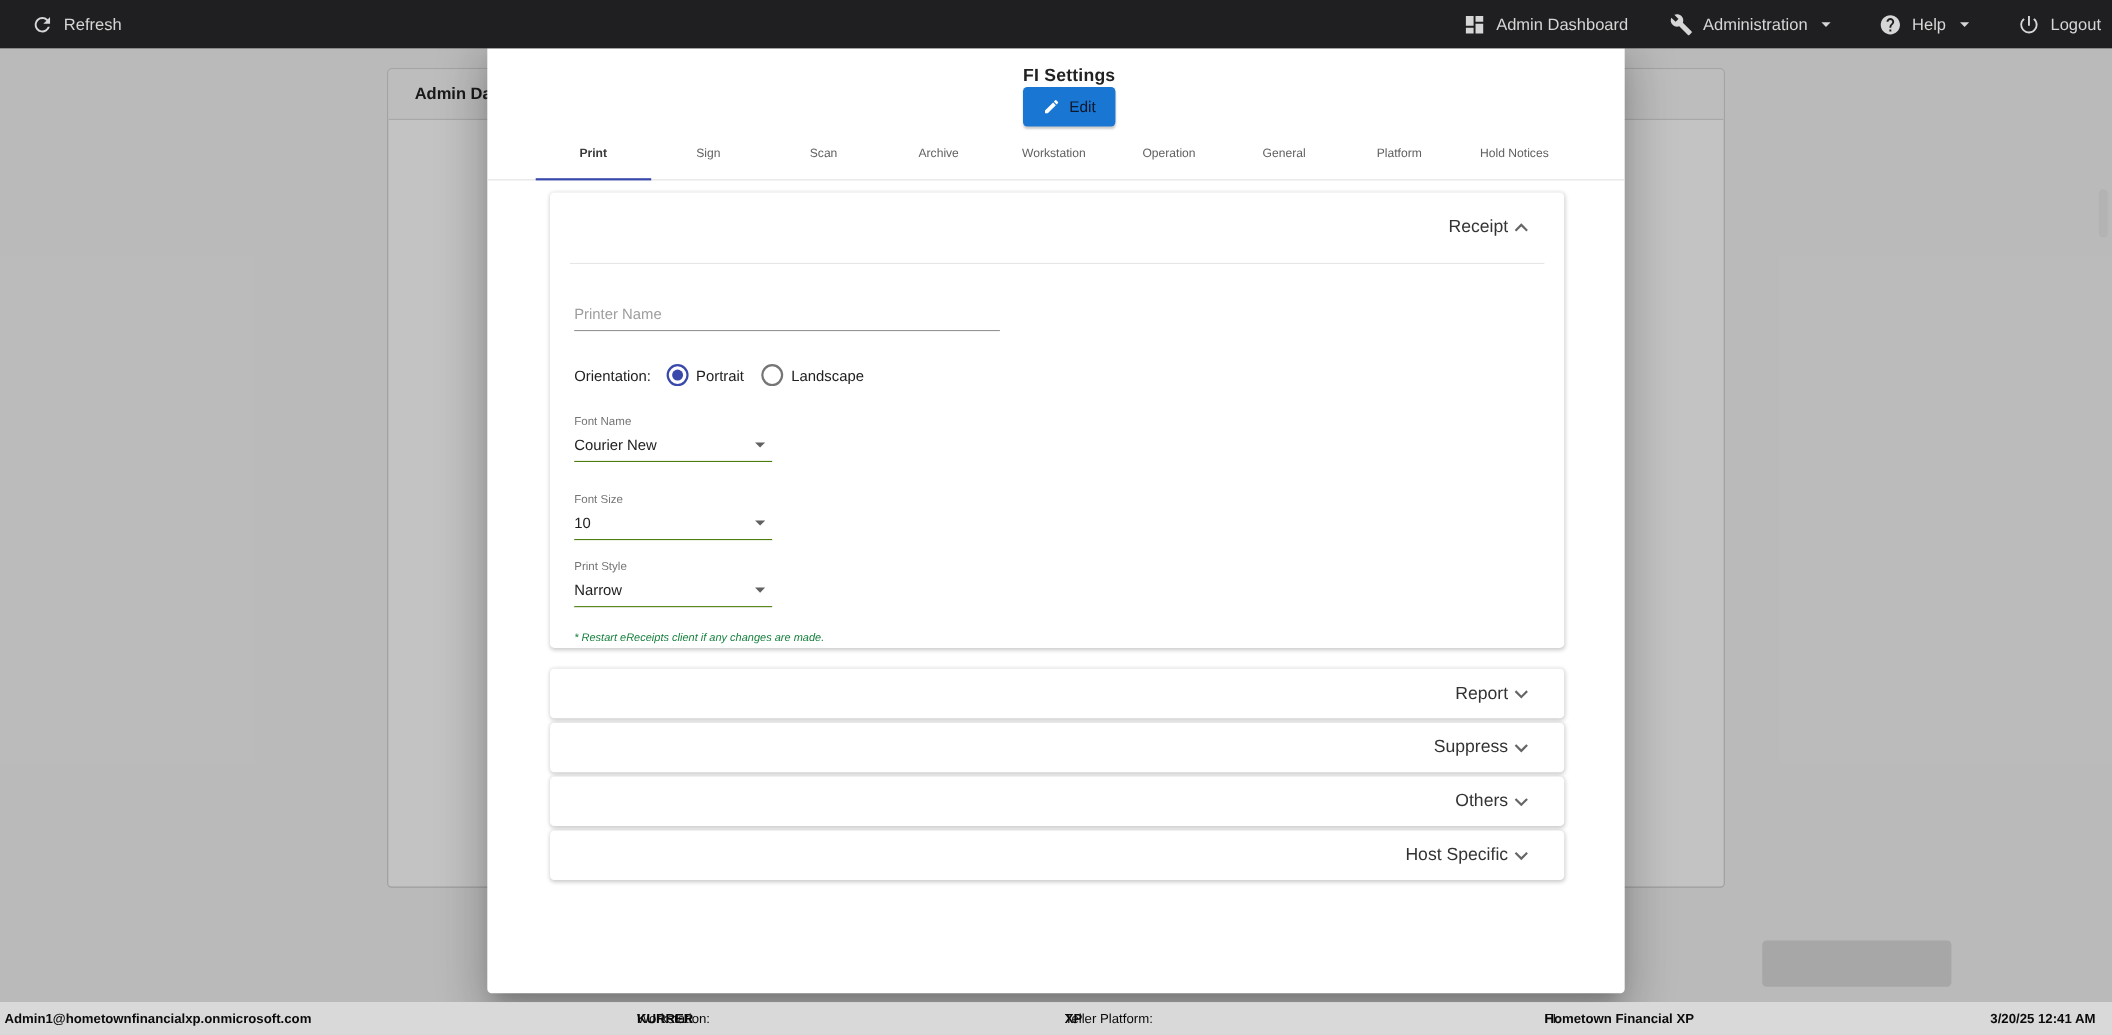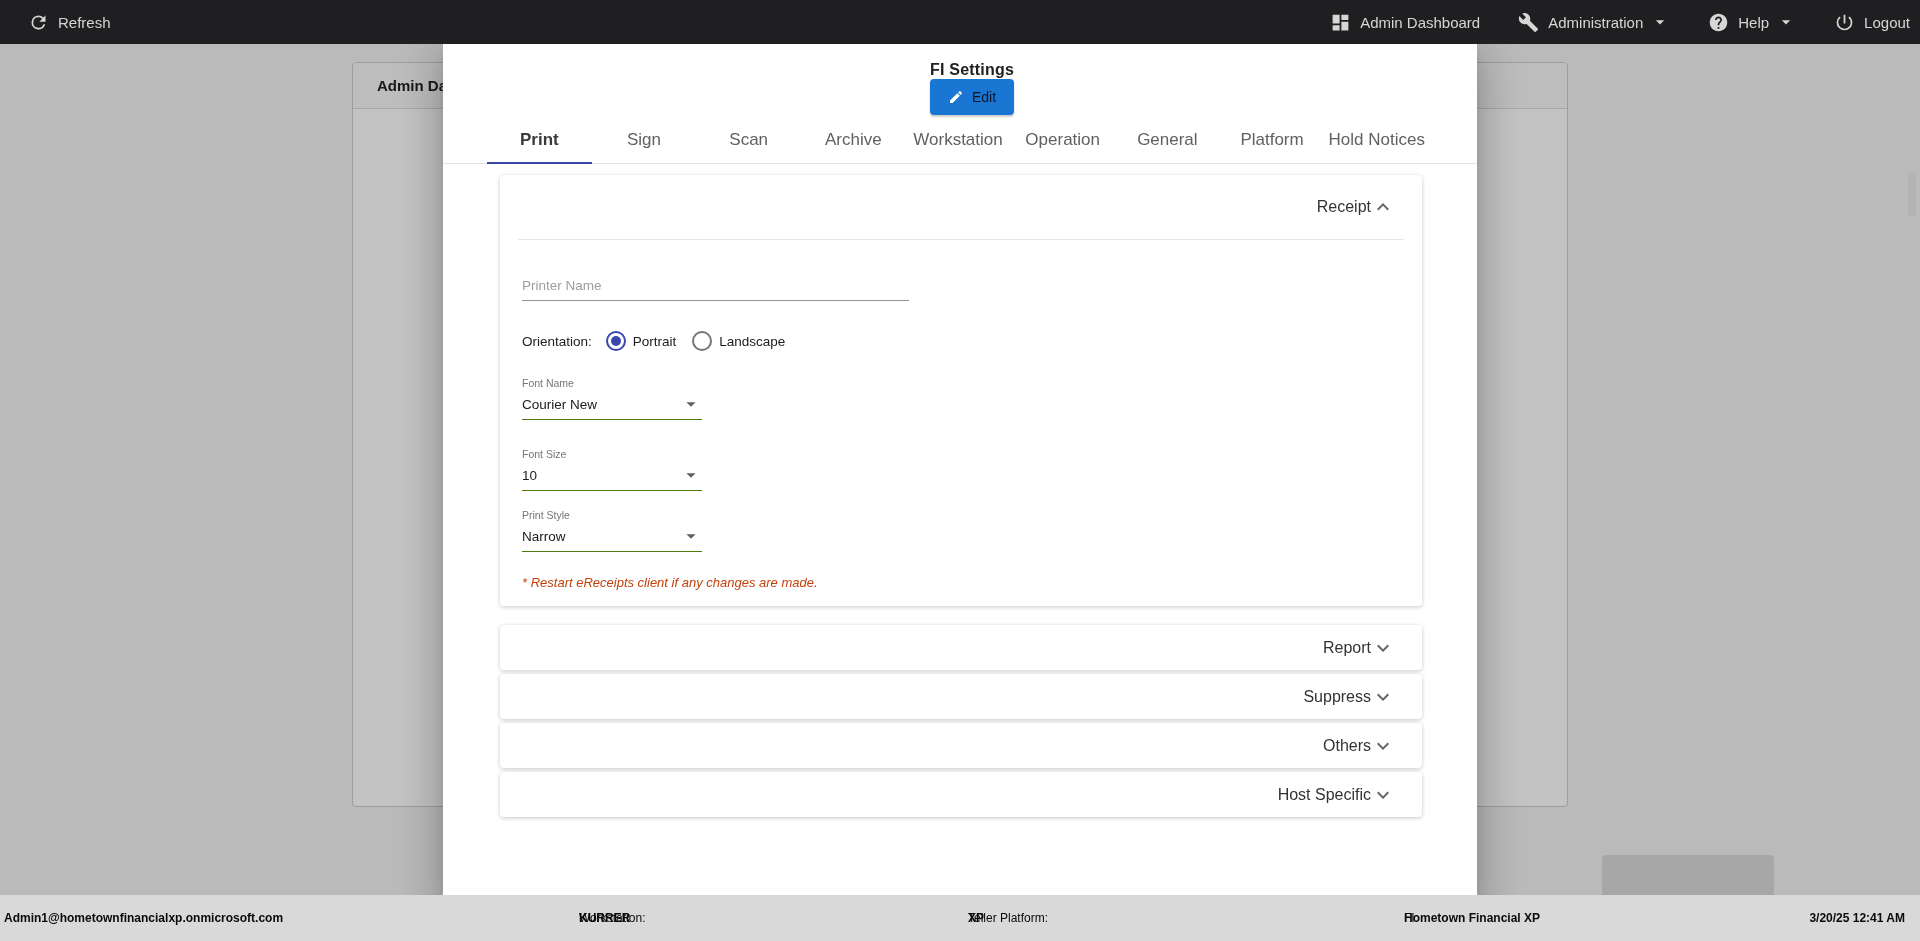--- a/index.html
+++ b/index.html
@@ -41,63 +41,63 @@
   .modal{position:absolute;left:443px;top:37px;width:1034px;height:866px;background:#fff;border-radius:4px;z-index:20;
     box-shadow:0 11px 15px -7px rgba(0,0,0,.2),0 24px 38px 3px rgba(0,0,0,.14),0 9px 46px 8px rgba(0,0,0,.12);}
   .modal-header{display:flex;align-items:center;justify-content:space-between;padding:24px 23px 0 47px;height:60px;flex-direction:column;}
   .modal-title{font-size:16px;font-weight:700;color:#212121;letter-spacing:.2px;}
   .edit-btn{display:flex;align-items:center;gap:8px;background:var(--primary);color:#0f172a;border:none;border-radius:4px;
     height:36px;padding:16px 18px;font-size:14px;font-family:inherit;cursor:pointer;box-shadow:0 2px 2px rgba(0,0,0,.2);}
   .edit-btn svg{width:16px;height:16px;fill:#fff;}
 
   
   .tabs{position:relative;display:flex;margin-top:19px;height:48px;border-bottom:1px solid #e2e2e2;padding:0 48px 0 44px;}
-  .tab{flex:1;display:flex;align-items:center;justify-content:center;font-size:17px;color:#616161;cursor:pointer;white-space:nowrap;}
+  .tab{flex:1;display:flex;align-items:center;justify-content:center;font-size:11px;color:#616161;cursor:pointer;white-space:nowrap;}
   .tab.active{color:#3a3a3a;font-weight:700;}
   .tab-indicator{position:absolute;left:44px;bottom:-1px;width:calc((100% - 92px)/9);height:2px;background:var(--primary-dark);}
 
   
   .modal-content{padding:11px 55px 24px 57px;}
   .accordion{background:#fff;border-radius:4px;box-shadow:0 1px 4px rgba(0,0,0,.22);}
   .accordion-header{display:flex;align-items:center;justify-content:flex-end;padding:0 27px 0 22px;cursor:pointer;}
   .accordion-header .acc-title{font-size:16px;color:#333;}
   .chev{width:24px;height:24px;}
   .chev svg{width:100%;height:100%;fill:#666;}
   .chev.up svg{transform:rotate(180deg);}
   .acc-expanded .accordion-header{height:64px;}
   .acc-collapsed{height:45px;margin-top:4px;padding-left:19px;}
   .acc-collapsed .accordion-header{height:45px;}
   .acc-collapsed.first{margin-top:19px;}
   .acc-divider{height:1px;background:#e6e6e6;margin:0 18px;}
 
   
-  .acc-body{padding:0 27px 16px 22px;}
+  .acc-body{padding:0 27px 3px 22px;}
   .printer-input{display:block;margin-top:38px;width:387px;border:none;border-bottom:1px solid #949494;outline:none;
     font-size:13.5px;font-family:inherit;color:#212121;padding:0 0 7px 0;background:transparent;}
   .printer-input::placeholder{color:#9e9e9e;}
   .radio-row{display:flex;align-items:center;margin-top:28px;gap:14px;font-size:13.5px;color:#212121;height:24px;}
   .radio-row .row-label{color:#212121;}
   .radio{display:flex;align-items:center;gap:7px;cursor:pointer;margin-right:2px;}
   .radio-circle{width:20px;height:20px;border:2px solid #757575;border-radius:50%;position:relative;flex:0 0 auto;}
   .radio-circle.selected{border-color:var(--primary-dark);}
   .radio-circle.selected::after{content:'';position:absolute;inset:3px;background:var(--primary-dark);border-radius:50%;}
   .select-field{width:180px;}
   .select-field.mt-lg{margin-top:28px;}
   .select-field.mt-md{margin-top:24px;}
   .select-field.mt-sm{margin-top:18px;}
   .select-label{font-size:10.5px;color:#757575;}
   .select-value{display:flex;align-items:center;justify-content:space-between;border-bottom:1px solid #4d7c0f;
     margin-top:4px;padding-bottom:4px;cursor:pointer;}
   .select-value .val{font-size:13.5px;color:#212121;}
   .select-value .arrow{width:22px;height:22px;}
   .select-value .arrow svg{width:100%;height:100%;fill:#616161;}
-  .note{margin-top:23px;font-size:13px;font-style:italic;color:#c2410c;}
-
-  
-  .statusbar{position:absolute;left:0;bottom:0;width:100%;height:46px;background:var(--statusbar-bg);z-index:40;
+  .note{margin-top:23px;font-size:10px;font-style:italic;color:#15803d;}
+
+  
+  .statusbar{position:absolute;left:0;bottom:0;width:100%;height:30px;background:var(--statusbar-bg);z-index:40;
     font-size:12px;color:#0a0a0a;}
   .statusbar span{position:absolute;top:50%;transform:translateY(-50%);white-space:nowrap;}
   .sb-user{left:4px;font-weight:700;}
   .sb-ws{left:579px;}
   .sb-tp{left:968px;}
   .sb-fi{left:1404px;}
   .sb-date{right:15px;font-weight:700;}
   .sb-val{font-weight:700;position:static !important;transform:none !important;}
 </style>
 </head>

